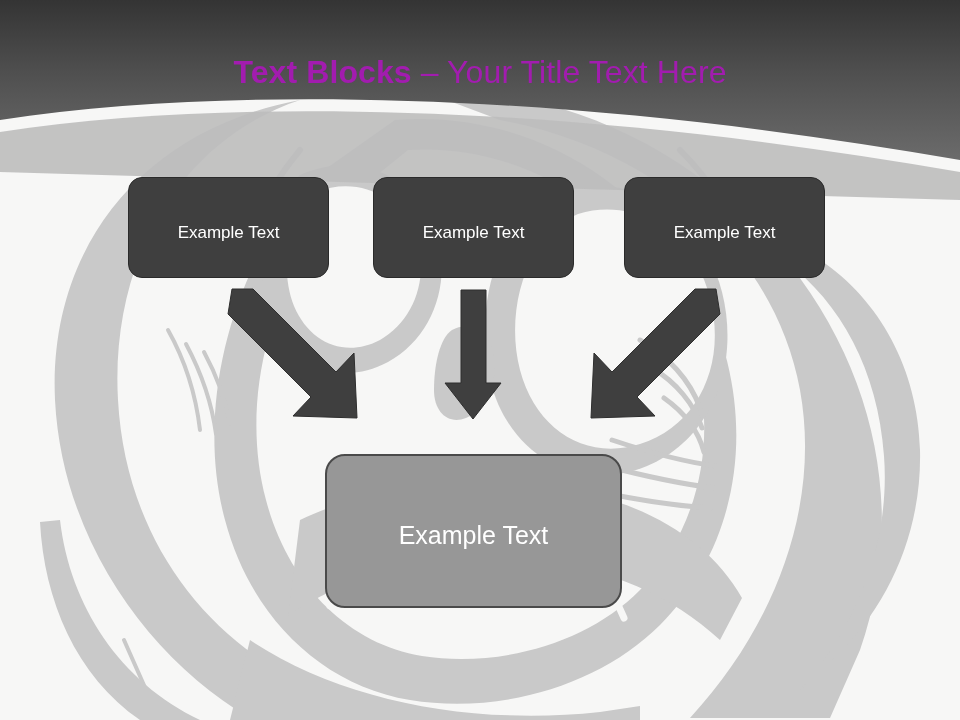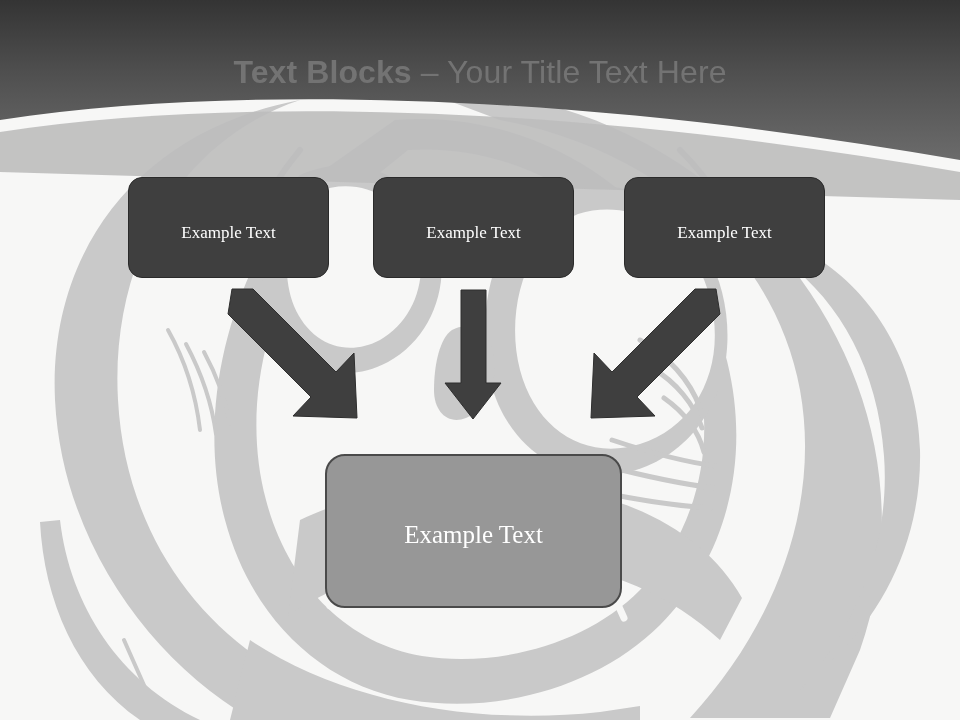--- a/index.html
+++ b/index.html
@@ -38,21 +38,21 @@
     position: absolute;
     left: 0; top: 52px;
     width: 960px;
     text-align: center;
     z-index: 6;
   }
   #page-title {
     display: inline-block;
     font-size: 32px;
     line-height: 40px;
-    color: #737373;
+    color: #a21caf;
     letter-spacing: 0.1px;
     white-space: nowrap;
   }
   #page-title .t-bold { font-weight: bold; }
   #page-title .t-reg  { font-weight: normal; }
 
   
   .block {
     position: absolute;
     box-sizing: border-box;
@@ -70,21 +70,21 @@
   }
   .block-dark .block-label { transform: translateY(5px); }
   .block-light {
     background: #979797;
     border: 2px solid #4a4a4a;
     color: #ffffff;
     font-size: 25px;
     border-radius: 20px;
   }
   .block-light .block-label { transform: translateY(4px); }
-  .block-label { display: block; font-family: Liberation Serif, serif; }
+  .block-label { display: block; }
 
   #box-1 { left: 128px; top: 177px; width: 201px; height: 101px; }
   #box-2 { left: 373px; top: 177px; width: 201px; height: 101px; }
   #box-3 { left: 624px; top: 177px; width: 201px; height: 101px; }
   #box-result { left: 325px; top: 454px; width: 297px; height: 154px; }
 
   
   #arrows {
     position: absolute;
     left: 0; top: 0;

